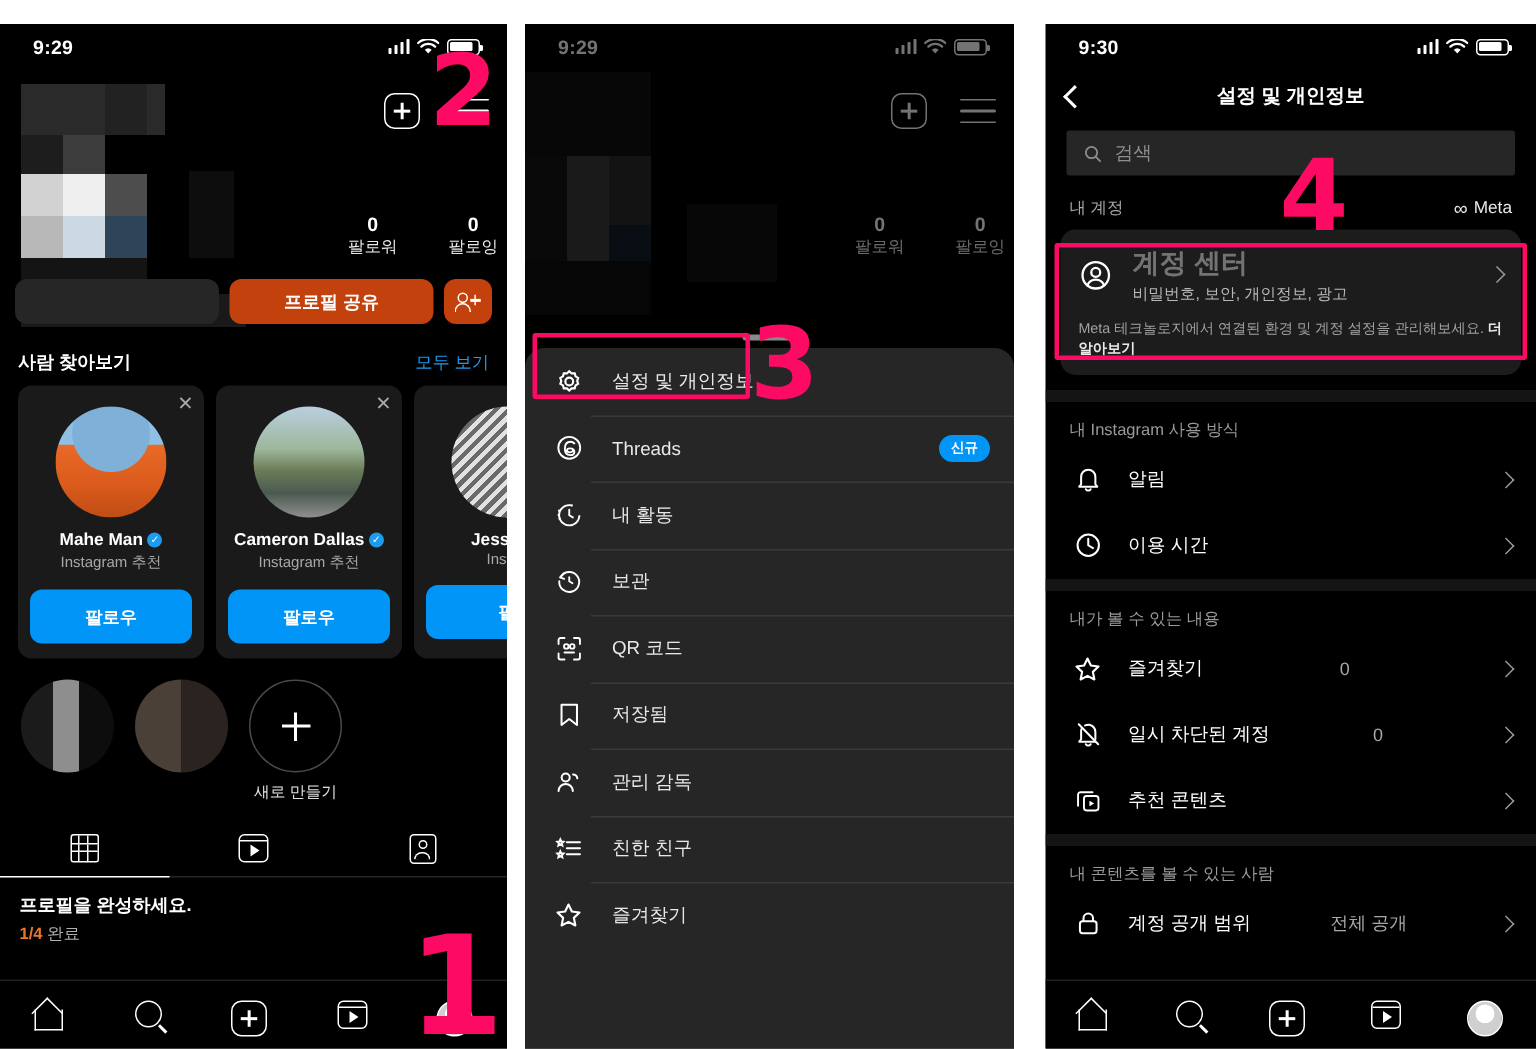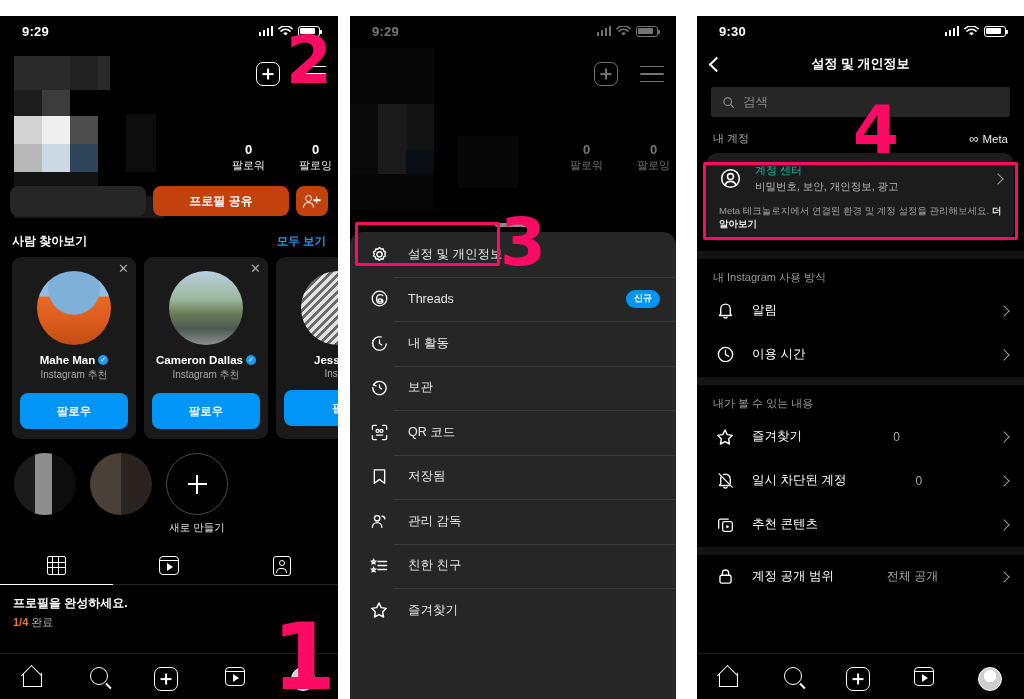--- a/index.html
+++ b/index.html
@@ -62,21 +62,21 @@
   .adduser .pl{ position:absolute; right:0; top:2px; width:7px; height:7px; }
   .adduser .pl::before,.adduser .pl::after{ content:""; position:absolute;
     background:#fff; left:50%; top:50%; transform:translate(-50%,-50%); }
   .adduser .pl::before{ width:7px; height:1.5px; }
   .adduser .pl::after{ width:1.5px; height:7px; }
 
   
   .disc-hd{ display:flex; justify-content:space-between; align-items:center;
     padding:9px 12px 7px; }
   .disc-hd .t{ color:#fff; font-size:12px; font-weight:bold; }
-  .disc-hd .a{ color:#1d9bf0; font-size:11.5px; font-weight:bold; }
+  .disc-hd .a{ color:#1d9bf0; font-size:11.5px; font-weight:normal; }
   .cards{ display:flex; gap:8px; padding:0 12px; }
   .card{ flex:0 0 124px; background:#1a1a1a; border-radius:9px; padding:10px 8px 10px;
     position:relative; text-align:center; }
   .card .x{ position:absolute; right:7px; top:5px; color:#a8a8a8; font-size:13px;
     line-height:1; }
   .av{ width:74px; height:74px; border-radius:50%; margin:4px auto 9px;
     overflow:hidden; position:relative; }
   .nm{ color:#fff; font-size:11.5px; font-weight:bold; display:flex;
     align-items:center; justify-content:center; gap:3px; white-space:nowrap; }
   .vb{ width:10px; height:10px; border-radius:50%; background:#1d9bf0;
@@ -175,21 +175,21 @@
     align-items:center; padding:0 11px; gap:8px; }
   .search .ph{ color:#8e8e8e; font-size:12.5px; }
   .seclbl{ display:flex; align-items:center; justify-content:space-between;
     padding:5px 16px 7px; }
   .seclbl .t{ color:#a8a8a8; font-size:11px; }
   .metalogo{ color:#e8e8e8; font-size:11.5px; display:flex; align-items:center;
     gap:4px; }
   .infinity{ font-size:13px; }
   .acct{ background:#1c1c1c; border-radius:10px; margin:0 10px; padding:10px 12px; }
   .acct-top{ display:flex; align-items:center; gap:13px; }
-  .acct-txt .a1{ color:#14b8a6; font-size:11px; font-weight:normal; }
+  .acct-txt .a1{ color:#737373; font-size:18px; font-weight:bold; }
   .acct-txt .a2{ color:#b8b8b8; font-size:10.5px; margin-top:2px; }
   .acct-note{ color:#a0a0a0; font-size:9.5px; margin-top:11px; line-height:1.35; }
   .acct-note b{ color:#e8e8e8; }
   .chev{ margin-left:auto; width:8px; height:8px; border-right:1.8px solid #9a9a9a;
     border-top:1.8px solid #9a9a9a; transform:rotate(45deg); flex:0 0 8px; }
   .srow{ display:flex; align-items:center; height:44px; padding:0 16px; }
   .srow .si{ flex:0 0 24px; display:flex; align-items:center;
     justify-content:center; }
   .srow .sl{ color:#fff; font-size:12.5px; margin-left:15px; }
   .srow .sv{ margin-left:auto; color:#a8a8a8; font-size:12px; margin-right:9px; }
@@ -660,20 +660,21 @@
         <path d="M5.6 8.4h.01M8.4 5.4h.01" stroke-width="2"></path>
       </svg>
     </div>
     <div class="sl">추천 콘텐츠</div>
     <div class="sv"></div>
     <div class="chev"></div>
   </div>
 
 
   <div class="sep"></div>
+  <div class="sechd">내 콘텐츠를 볼 수 있는 사람</div>
 
   <div class="srow">
     <div class="si">
       <svg width="19" height="19" viewBox="0 0 24 24" fill="none" stroke="#fff" stroke-width="1.7">
         <rect x="5" y="10.4" width="14" height="10" rx="2.2"></rect>
         <path d="M8 10.2V7.8a4 4 0 0 1 8 0v2.4" stroke-linecap="round"></path>
       </svg>
     </div>
     <div class="sl">계정 공개 범위</div>
     <div class="sv">전체 공개</div>

